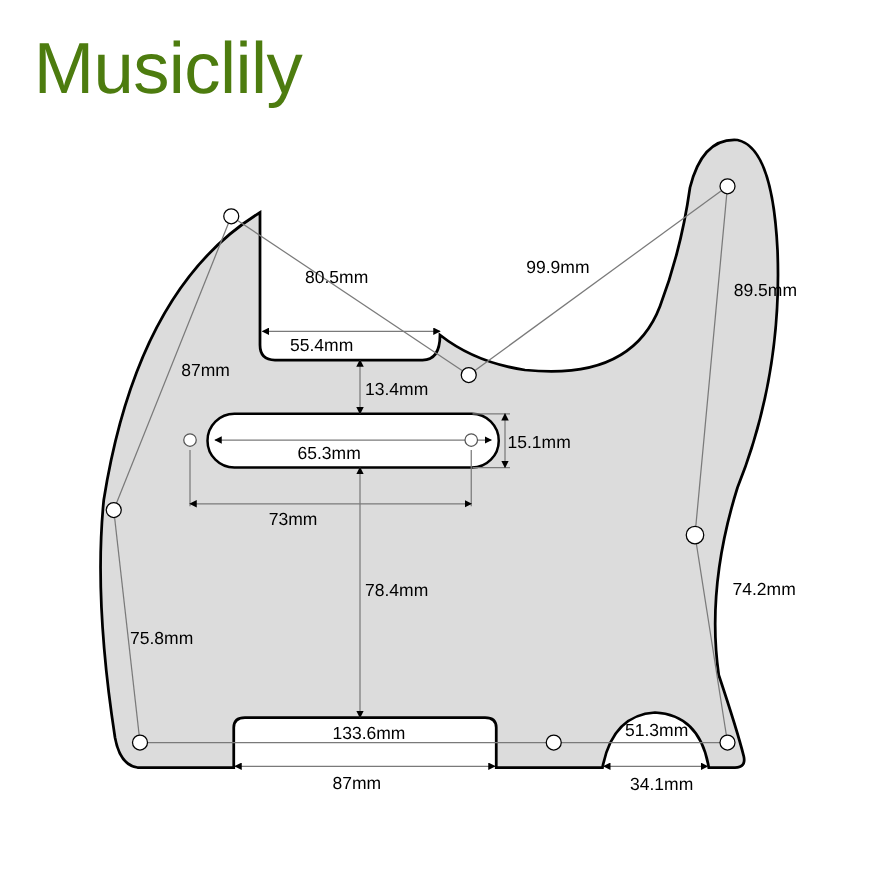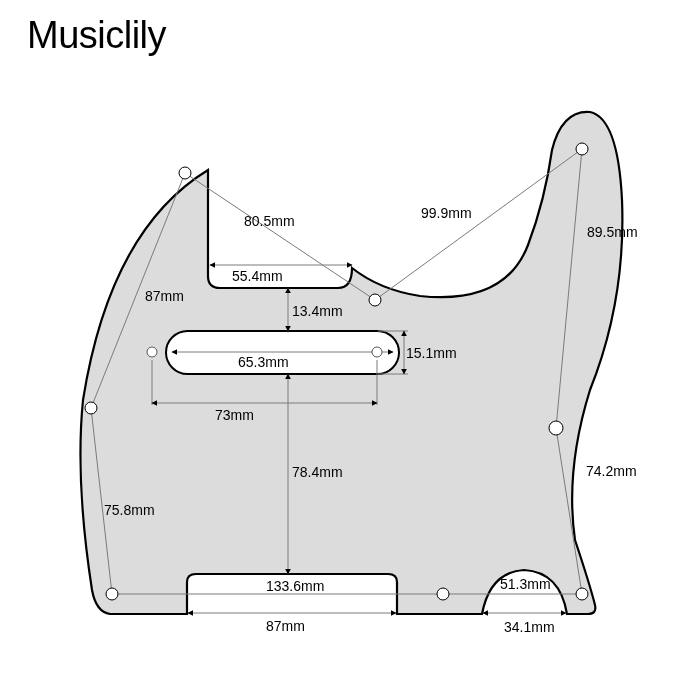--- a/index.html
+++ b/index.html
@@ -1,17 +1,17 @@
 <!DOCTYPE html>
 <html><head>
 <meta charset="utf-8">
 <style>
   html, body { margin: 0; padding: 0; background: #ffffff; }
   body { width: 700px; height: 700px; position: relative; overflow: hidden; font-family: "Liberation Sans", sans-serif; }
-  .brand { position: absolute; left: 27px; top: 16px; font-size: 38px; line-height: 1; color: #000000; letter-spacing: -0.5px; }
+  .brand { position: absolute; left: 27px; top: 26px; font-size: 58px; line-height: 1; color: #4d7c0f; letter-spacing: -0.5px; }
   svg.diagram { position: absolute; left: 0; top: 0; }
   .dim-label { font-family: "Liberation Sans", sans-serif; font-size: 14px; fill: #000000; }
 </style>
 </head>
 <body>
 
 <div class="brand">Musiclily</div>
 
 <svg class="diagram" width="700" height="700" viewBox="0 0 700 700">
   <defs>

